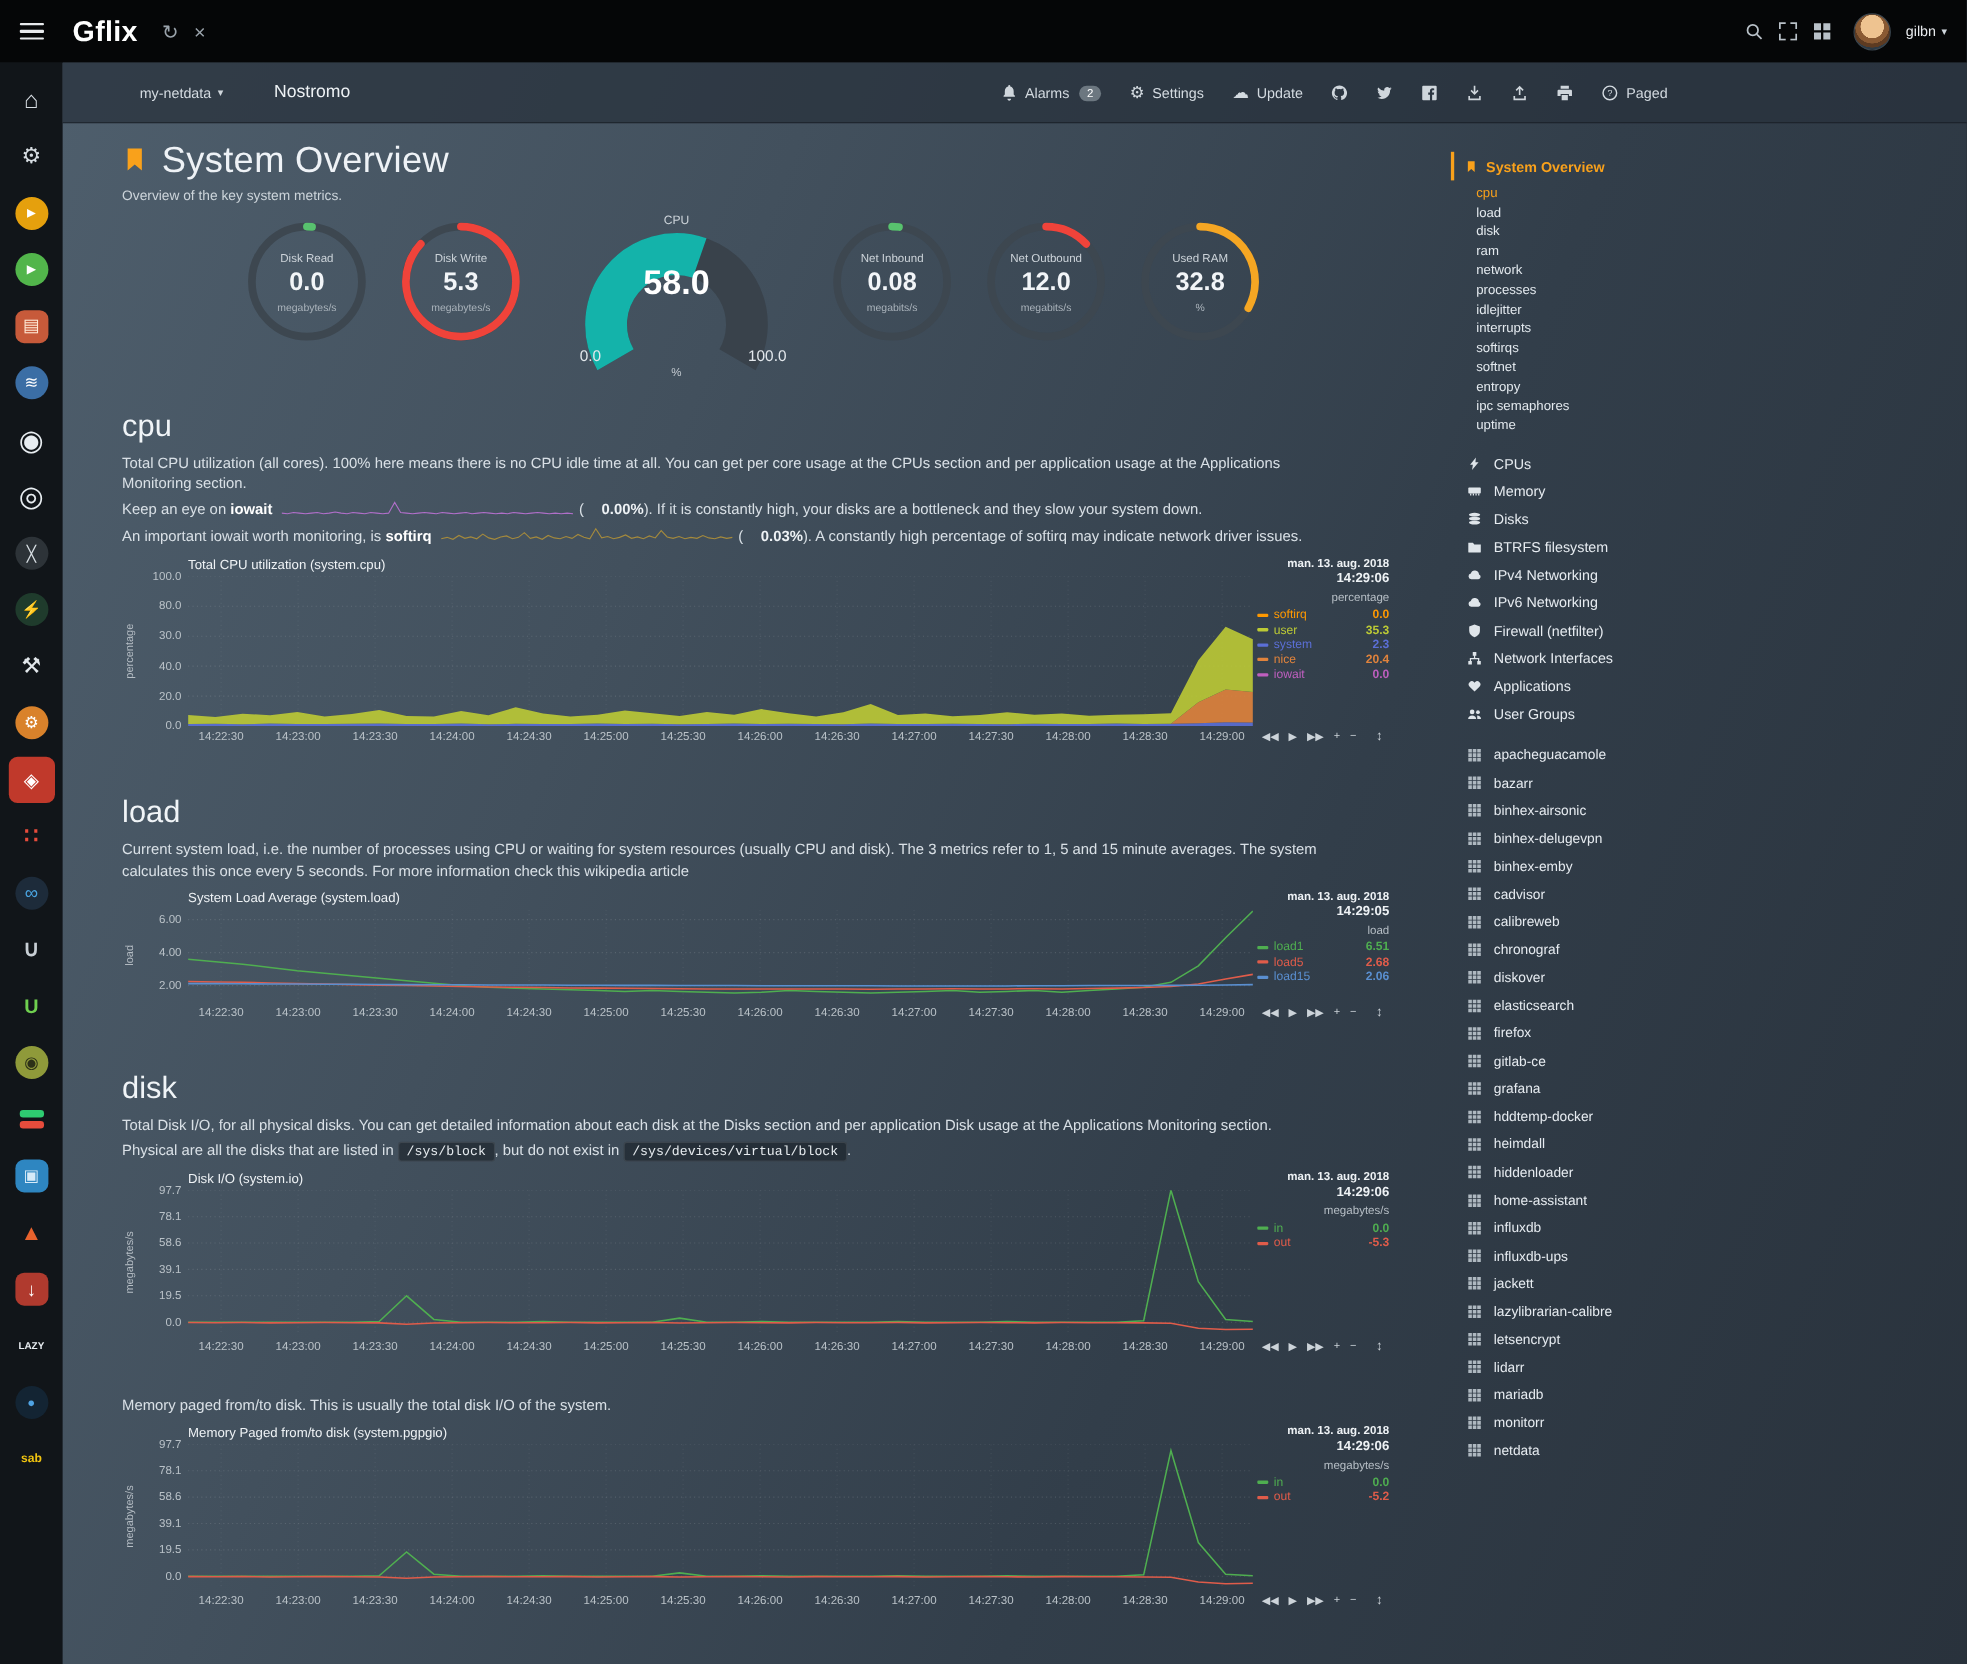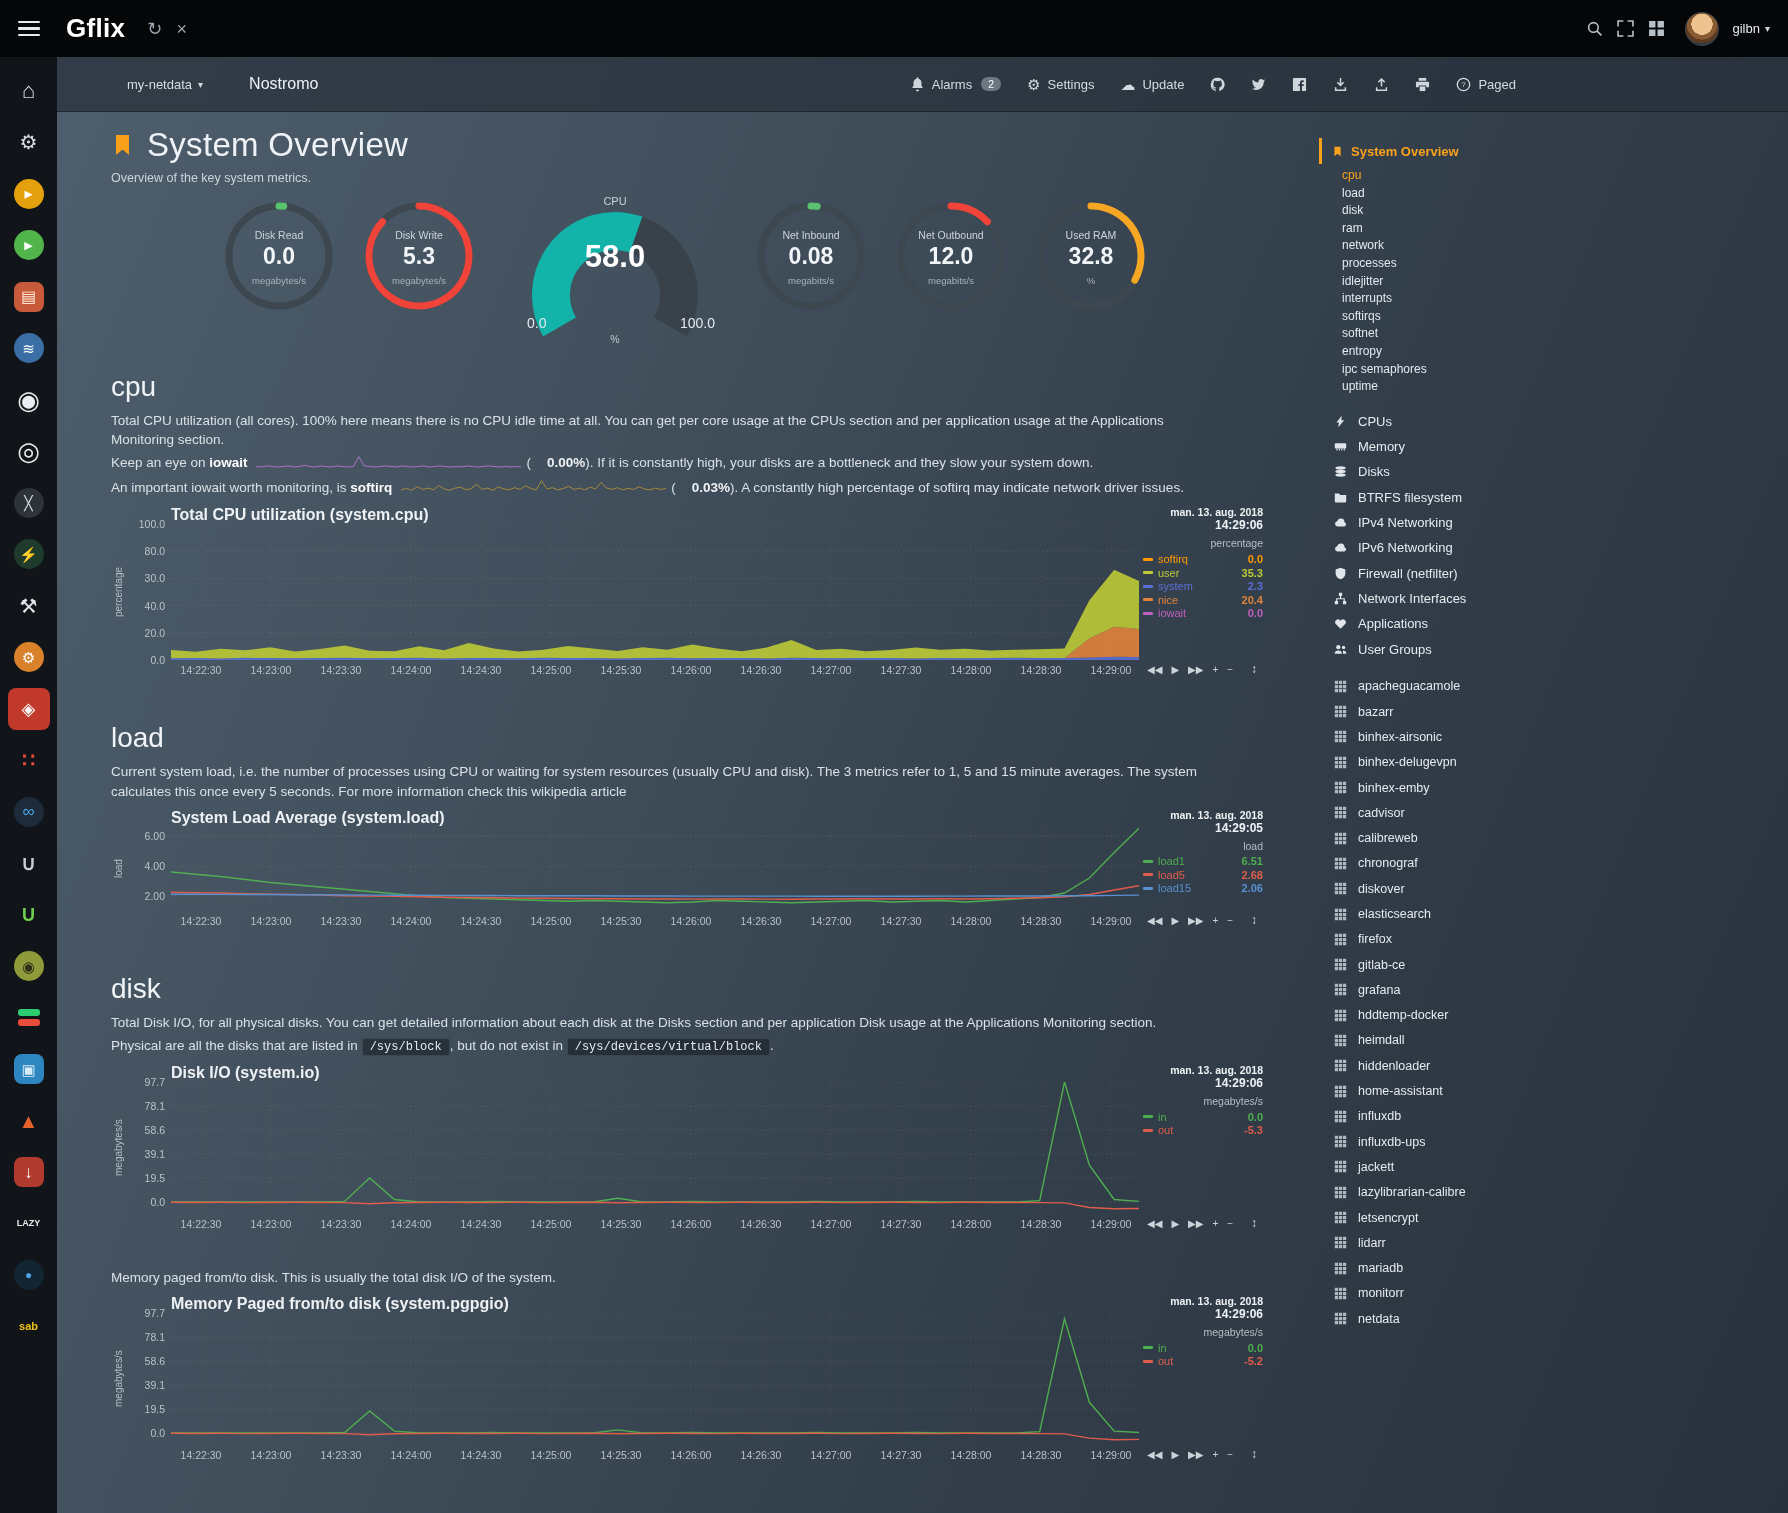--- a/index.html
+++ b/index.html
@@ -28,21 +28,21 @@
 .rounded{border-radius:8px}
 .dualbars{display:flex;flex-direction:column;gap:3px}
 .dualbars i{width:22px;height:7px;border-radius:3px;display:block}
 #main{flex:1;display:flex;flex-direction:column;background:linear-gradient(112deg,#4e5e6c 0%,#42505d 30%,#323e4a 62%,#29323c 100%)}
 
 #nd-header{height:55px;background:rgba(40,50,60,.75);border-bottom:1px solid rgba(15,20,26,.5);display:flex;align-items:center;padding-left:70px;flex-shrink:0}
 .nd-host{font-size:13px;display:flex;align-items:center;gap:6px;cursor:pointer;color:#d5dce2}
 .nd-hostname{font-size:16px;color:#eef2f5;margin-left:46px;cursor:pointer}
 .nd-spacer{flex:1}
 .nd-menu{display:flex;align-items:center;gap:26px;margin-right:272px;font-size:13px}
-.nd-item{display:flex;align-items:flex-start;gap:7px;cursor:pointer;color:#d3dae0;white-space:nowrap}
+.nd-item{display:flex;align-items:flex-end;gap:7px;cursor:pointer;color:#d3dae0;white-space:nowrap}
 .nd-ic{display:flex;align-items:center;line-height:1}
 .nd-ic svg{width:15px;height:15px;fill:#cfd6dc}
 .nd-ic.uni{font-size:15px}
 .badge{background:#6c7780;color:#fff;font-size:10.5px;padding:1px 7px;border-radius:9px;margin-left:2px}
 
 #content{flex:1;display:flex;overflow:hidden}
 #charts-col{width:1253px;padding:14px 0 0 54px;overflow:hidden;flex-shrink:0}
 .page-head{display:flex;align-items:center;gap:13px}
 .bm{display:flex;align-items:center}
 .bm svg{width:23px;height:28px;fill:#f9a11b}
@@ -61,21 +61,21 @@
 .gb-max{position:absolute;right:6px;top:118px;font-size:14px;color:#e3e8ec}
 .gb-unit{position:absolute;top:136px;width:100%;text-align:center;font-size:10.5px;color:#c3cad0}
 h2.sec{font-size:28px;font-weight:400;color:#f0f4f7;margin:24px 0 8px}
 .desc{font-size:13.5px;color:#d9e0e6;line-height:1.42;max-width:1095px;margin-top:4px}
 .desc b{color:#fff}
 .spark{display:inline-block;vertical-align:middle;margin:0 5px}
 .sval{margin-left:16px;font-weight:700;color:#eef2f5}
 code.chip{background:rgba(15,22,28,.5);border:1px solid rgba(255,255,255,.1);border-radius:3px;padding:1px 7px;font-family:"Liberation Mono",monospace;font-size:12px;color:#e6ebef}
 
 .chart-block{position:relative;width:1152px;margin-top:8px}
-.ch-title{position:absolute;font-size:16px;font-weight:700;color:#eef2f5;top:0;left:60px}
+.ch-title{position:absolute;font-size:12px;font-weight:400;color:#eef2f5;top:0;left:60px}
 .ch-ylabel{position:absolute;left:2px;top:18px;display:flex;align-items:center;justify-content:center;writing-mode:vertical-rl;transform:rotate(180deg);font-size:10px;color:#b6bec5}
 .ch-ytick{position:absolute;font-size:10.5px;color:#bac2c8;width:42px;text-align:right;left:12px}
 .ch-plot{position:absolute;left:60px;top:18px;cursor:crosshair}
 .ch-xlabel{position:absolute;font-size:10.5px;color:#bac2c8;transform:translateX(-50%);white-space:nowrap}
 .ch-legend{position:absolute;left:1032px;top:0;width:120px}
 .lg-date{font-size:10.5px;font-weight:700;color:#eef2f5;text-align:right;white-space:nowrap}
 .lg-time{font-size:12px;font-weight:700;color:#eef2f5;text-align:right}
 .lg-unit{font-size:10.5px;color:#b6bec5;text-align:right;margin:5px 0 3px}
 .lg-row{display:flex;align-items:center;gap:5px;font-size:11px;height:13.5px;cursor:pointer}
 .lg-swatch{width:10px;height:3px;border-radius:1px;flex-shrink:0}

